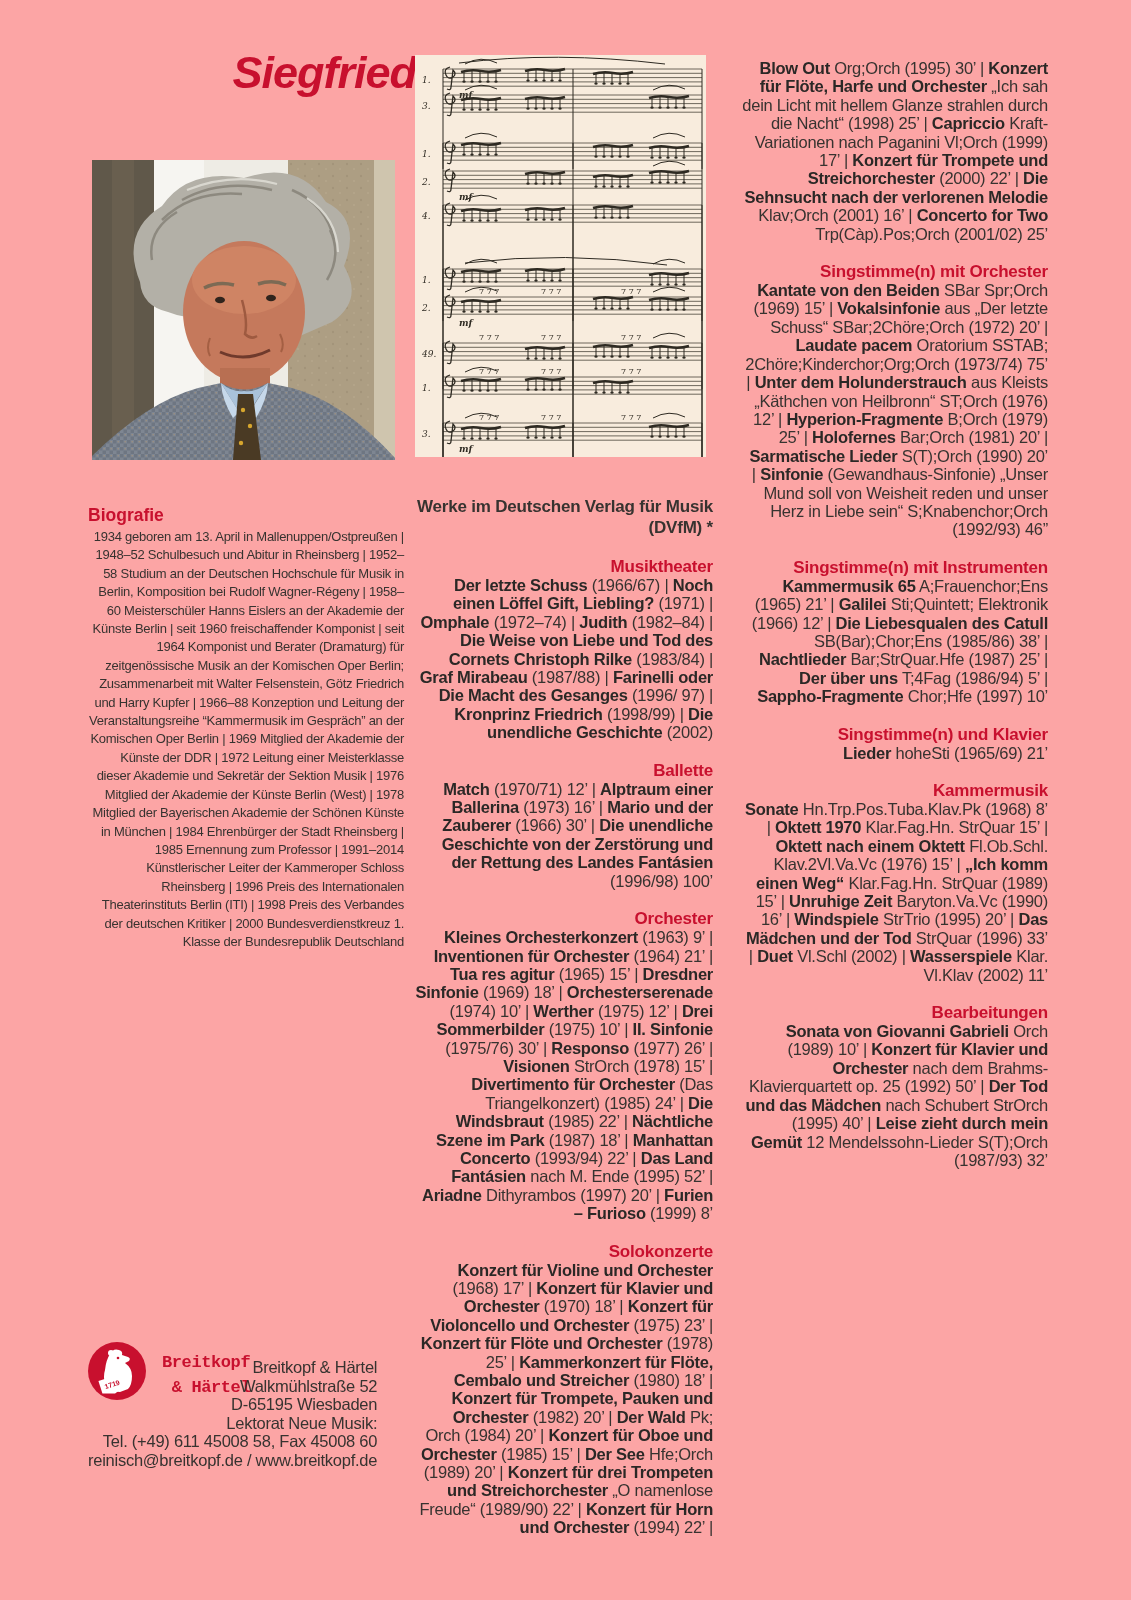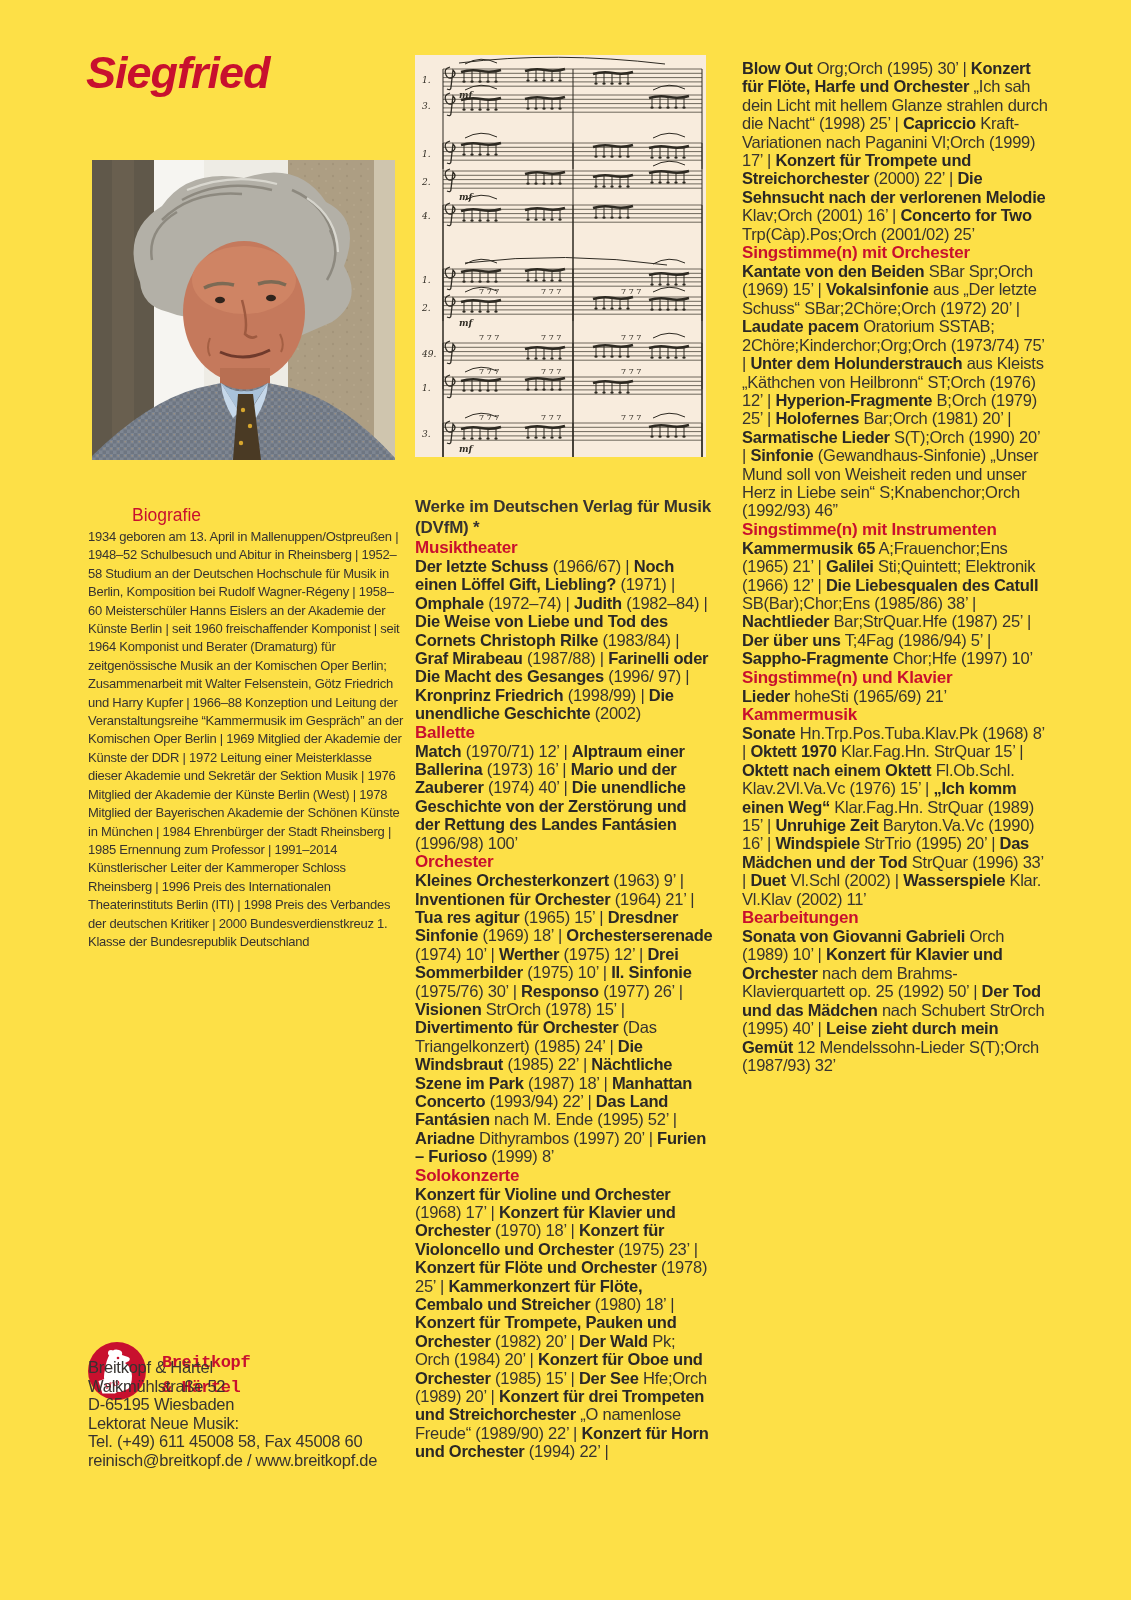--- a/index.html
+++ b/index.html
@@ -1,34 +1,34 @@
 <!DOCTYPE html>
 <html><head>
 <meta charset="utf-8">
 <style>
   :root { --red:#c8102e; --ink:#373330; }
   html,body { margin:0; padding:0; background:#ffffff; }
-  .page { position:relative; width:1131px; height:1600px; background:#fde047; overflow:hidden;
-          font-family:"Liberation Sans", sans-serif; color:var(--ink); }
+  .page { position:relative; width:1131px; height:1600px; background:#fca5a5; overflow:hidden;
+          font-family:"Liberation Sans", sans-serif; color:var(--ink);text-align:right; }
   .abs { position:absolute; }
 
   .title { left:86px; top:44px; width:330px; font-size:45px; line-height:57px;
            font-weight:bold; font-style:italic; color:var(--red); letter-spacing:-1px; }
 
   .photo { left:92px; top:160px; }
   .score { left:415px; top:55px; }
 
-  .bio-heading { left:88px; top:505px; font-size:17.5px; font-weight:normal; color:var(--red);margin-left:44px; }
+  .bio-heading { left:88px; top:505px; font-size:17.5px; font-weight:bold; color:var(--red); }
   .bio-text { left:88px; top:528px; width:316px; font-size:13px; line-height:18.4px;
               letter-spacing:-0.25px; }
 
   .mid-col  { left:415px; top:497px; width:298px; }
   .right-col{ left:742px; top:59px;  width:306px; }
   .works-heading { font-size:17px; line-height:20.5px; font-weight:bold; letter-spacing:-0.2px; }
-  .section { }
+  .section { margin-top:19px; }
   .right-col .section:first-child { margin-top:0; }
   .sec-heading { color:var(--red); font-weight:bold; font-size:17px; line-height:19px; letter-spacing:-0.2px; }
   .sec-text { font-size:16.5px; line-height:18.4px; letter-spacing:-0.25px; }
   .sec-text b { font-weight:bold; color:#2b2826; }
 
   .logo-row { left:88px; top:1342px; display:flex; gap:16px; align-items:flex-start; }
   .wordmark { margin-top:8px; font-size:17px; line-height:25px; font-weight:bold;
               color:var(--red); letter-spacing:-0.4px;font-family:Liberation Mono, monospace; }
   .address  { left:88px; top:1358px; font-size:16.5px; line-height:18.6px; letter-spacing:-0.25px; }
 
@@ -270,21 +270,21 @@
 
   <div class="abs mid-col">
     <div class="works-heading">Werke im Deutschen Verlag für Musik (DVfM) *</div>
     <div id="middle-sections">
         <div class="section">
           <div class="sec-heading">Musiktheater</div>
           <div class="sec-text"><b>Der letzte Schuss</b><span> (1966/67) | </span><b>Noch einen Löffel Gift, Liebling?</b><span> (1971) | </span><b>Omphale</b><span> (1972–74) | </span><b>Judith</b><span> (1982–84) | </span><b>Die Weise von Liebe und Tod des Cornets Christoph Rilke</b><span> (1983/84) | </span><b>Graf Mirabeau</b><span> (1987/88) | </span><b>Farinelli oder Die Macht des Gesanges</b><span> (1996/ 97) | </span><b>Kronprinz Friedrich</b><span> (1998/99) | </span><b>Die unendliche Geschichte</b><span> (2002)</span></div>
         </div>
         <div class="section">
           <div class="sec-heading">Ballette</div>
-          <div class="sec-text"><b>Match</b><span> (1970/71) 12’ | </span><b>Alptraum einer Ballerina</b><span> (1973) 16’ | </span><b>Mario und der Zauberer</b><span> (1974) 40’ | </span><b>Die unendliche Geschichte von der Zerstörung und der Rettung des Landes Fantásien</b><span> (1996/98) 100’</span></div>
+          <div class="sec-text"><b>Match</b><span> (1970/71) 12’ | </span><b>Alptraum einer Ballerina</b><span> (1973) 16’ | </span><b>Mario und der Zauberer</b><span> (1966) 30’ | </span><b>Die unendliche Geschichte von der Zerstörung und der Rettung des Landes Fantásien</b><span> (1996/98) 100’</span></div>
         </div>
         <div class="section">
           <div class="sec-heading">Orchester</div>
           <div class="sec-text"><b>Kleines Orchesterkonzert</b><span> (1963) 9’ | </span><b>Inventionen für Orchester</b><span> (1964) 21’ | </span><b>Tua res agitur</b><span> (1965) 15’ | </span><b>Dresdner Sinfonie</b><span> (1969) 18’ | </span><b>Orchesterserenade</b><span> (1974) 10’ | </span><b>Werther</b><span> (1975) 12’ | </span><b>Drei Sommerbilder</b><span> (1975) 10’ | </span><b>II. Sinfonie</b><span> (1975/76) 30’ | </span><b>Responso</b><span> (1977) 26’ | </span><b>Visionen</b><span> StrOrch (1978) 15’ | </span><b>Divertimento für Orchester</b><span> (Das Triangelkonzert) (1985) 24’ | </span><b>Die Windsbraut</b><span> (1985) 22’ | </span><b>Nächtliche Szene im Park</b><span> (1987) 18’ | </span><b>Manhattan Concerto</b><span> (1993/94) 22’ | </span><b>Das Land Fantásien</b><span> nach M. Ende (1995) 52’ | </span><b>Ariadne</b><span> Dithyrambos (1997) 20’ | </span><b>Furien – Furioso</b><span> (1999) 8’</span></div>
         </div>
         <div class="section">
           <div class="sec-heading">Solokonzerte</div>
           <div class="sec-text"><b>Konzert für Violine und Orchester</b><span> (1968) 17’ | </span><b>Konzert für Klavier und Orchester</b><span> (1970) 18’ | </span><b>Konzert für Violoncello und Orchester</b><span> (1975) 23’ | </span><b>Konzert für Flöte und Orchester</b><span> (1978) 25’ | </span><b>Kammerkonzert für Flöte, Cembalo und Streicher</b><span> (1980) 18’ | </span><b>Konzert für Trompete, Pauken und Orchester</b><span> (1982) 20’ | </span><b>Der Wald</b><span> Pk; Orch (1984) 20’ | </span><b>Konzert für Oboe und Orchester</b><span> (1985) 15’ | </span><b>Der See</b><span> Hfe;Orch (1989) 20’ | </span><b>Konzert für drei Trompeten und Streichorchester</b><span> „O namenlose Freude“ (1989/90) 22’ | </span><b>Konzert für Horn und Orchester</b><span> (1994) 22’ |</span></div>
         </div>
       </div>

